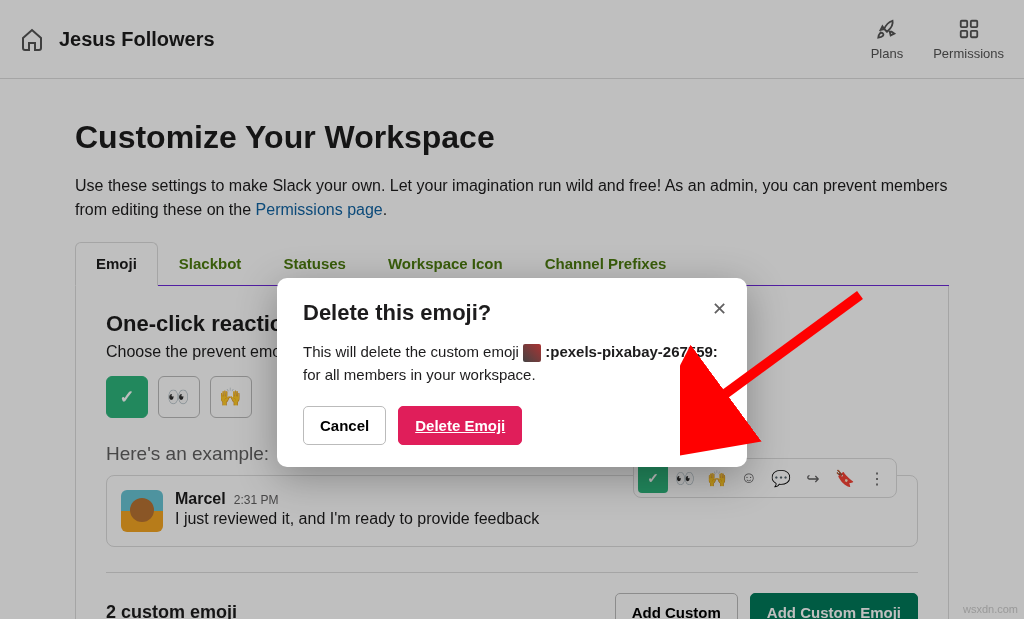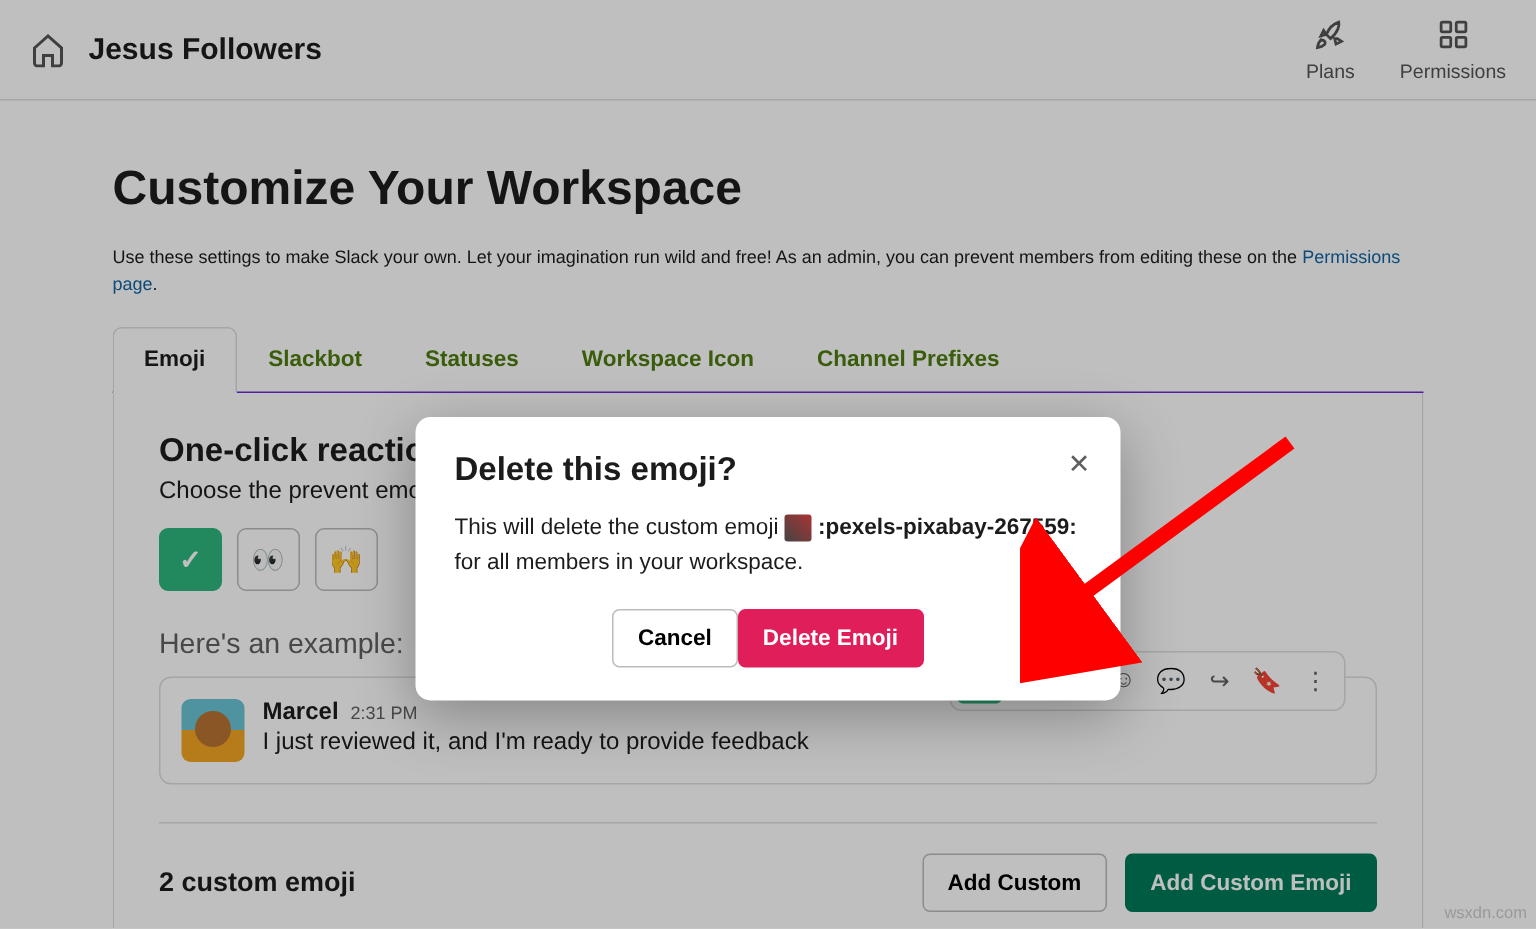--- a/index.html
+++ b/index.html
@@ -1,26 +1,26 @@
 <!DOCTYPE html>
 <html><head>
 <meta charset="utf-8">
 <style>
 * { box-sizing: border-box; margin: 0; padding: 0; }
 body { font-family: -apple-system, BlinkMacSystemFont, "Segoe UI", Helvetica, Arial, sans-serif; background: #fff; color: #1d1c1d; width: 1024px; height: 619px; overflow: hidden; position: relative; }
-.header { display: flex; align-items: center; justify-content: space-between; padding: 10px 20px; border-bottom: 1px solid #ddd; height: 67px; }
+.header { display: flex; align-items: center; justify-content: space-between; padding: 10px 20px; border-bottom: 1px solid #ddd; height: 79px; }
 .header-left { display: flex; align-items: center; gap: 15px; }
 .home-icon { width: 24px; height: 24px; color: #555; }
 .workspace-name { font-size: 20px; font-weight: 700; color: #1d1c1d; }
 .header-right { display: flex; gap: 30px; text-align: right; }
 .header-btn { display: flex; flex-direction: column; align-items: center; gap: 6px; cursor: pointer; color: #555; font-size: 13px; }
 .header-btn svg { width: 22px; height: 22px; }
 .main { padding: 40px 75px 0; }
 .page-title { font-size: 32px; font-weight: 900; margin-bottom: 18px; }
-.page-desc { font-size: 12px; color: #1d1c1d; margin-bottom: 20px; line-height: 1.5; }
+.page-desc { font-size: 16px; color: #1d1c1d; margin-bottom: 20px; line-height: 1.5; }
 .page-desc a { color: #1264a3; text-decoration: none; }
 .tabs { display: flex; border-bottom: 1px solid #6d28d9; }
 .tab { padding: 12px 20px; font-size: 15px; font-weight: 700; color: #4d7c0f; cursor: pointer; border: 1px solid transparent; }
 .tab.active { color: #1d1c1d; border: 1px solid #ddd; border-bottom: 1px solid #fff; border-radius: 6px 6px 0 0; margin-bottom: -1px; background: #fff; }
 .tab-content { border: 1px solid #ddd; border-top: none; border-radius: 0 0 6px 6px; padding: 25px 30px; }
 .section-title { font-size: 22px; font-weight: 900; margin-bottom: 6px; }
 .section-desc { font-size: 16px; margin-bottom: 15px; }
 .emoji-row { display: flex; gap: 10px; margin-bottom: 25px; }
 .emoji-box { width: 42px; height: 42px; border: 1px solid #bbb; border-radius: 6px; display: flex; align-items: center; justify-content: center; font-size: 18px; }
 .emoji-box.green { background: #2eb67d; border-color: #2eb67d; color: #fff; font-weight: bold; }
@@ -42,22 +42,22 @@
 .footer-btns { display: flex; gap: 12px; }
 .btn { padding: 10px 16px; font-size: 15px; font-weight: 700; border-radius: 5px; cursor: pointer; border: 1px solid #bbb; background: #fff; }
 .btn.primary { background: #007a5a; color: #fff; border-color: #007a5a; }
 .overlay { position: absolute; inset: 0; background: rgba(0,0,0,0.25); display: flex; align-items: flex-start; justify-content: center; padding-top: 278px; }
 .modal { background: #fff; border-radius: 10px; width: 470px; padding: 22px 26px; box-shadow: 0 10px 40px rgba(0,0,0,0.3); position: relative; }
 .modal-title { font-size: 22px; font-weight: 900; margin-bottom: 15px; }
 .modal-close { position: absolute; top: 20px; right: 20px; font-size: 18px; color: #616061; cursor: pointer; background: none; border: none; }
 .modal-body { font-size: 15px; line-height: 1.5; margin-bottom: 20px; }
 .emoji-img { display: inline-block; width: 18px; height: 18px; background: linear-gradient(45deg, #444, #a33); vertical-align: middle; border-radius: 2px; }
 .emoji-name { font-weight: 700; }
-.modal-footer { display: flex; justify-content: center; }
-.btn.danger { background: #e01e5a; color: #fff; border-color: #e01e5a; }
+.modal-footer { display: flex; justify-content: flex-start; gap: 12px; }
+.btn.danger { background: #e01e5a; color: #fff; border-color: #e01e5a; text-decoration: underline; }
 .arrow { position: absolute; top: 285px; left: 680px; pointer-events: none; }
 .watermark { position: absolute; bottom: 4px; right: 6px; font-size: 11px; color: #999; }
 </style>
 </head>
 <body>
 
 <div class="header">
   <div class="header-left">
     <svg class="home-icon" viewBox="0 0 24 24" fill="none" stroke="currentColor" stroke-width="2">
         <path d="M3 11l9-8 9 8v10a2 2 0 01-2 2h-4v-7h-6v7H5a2 2 0 01-2-2V11z"></path>

